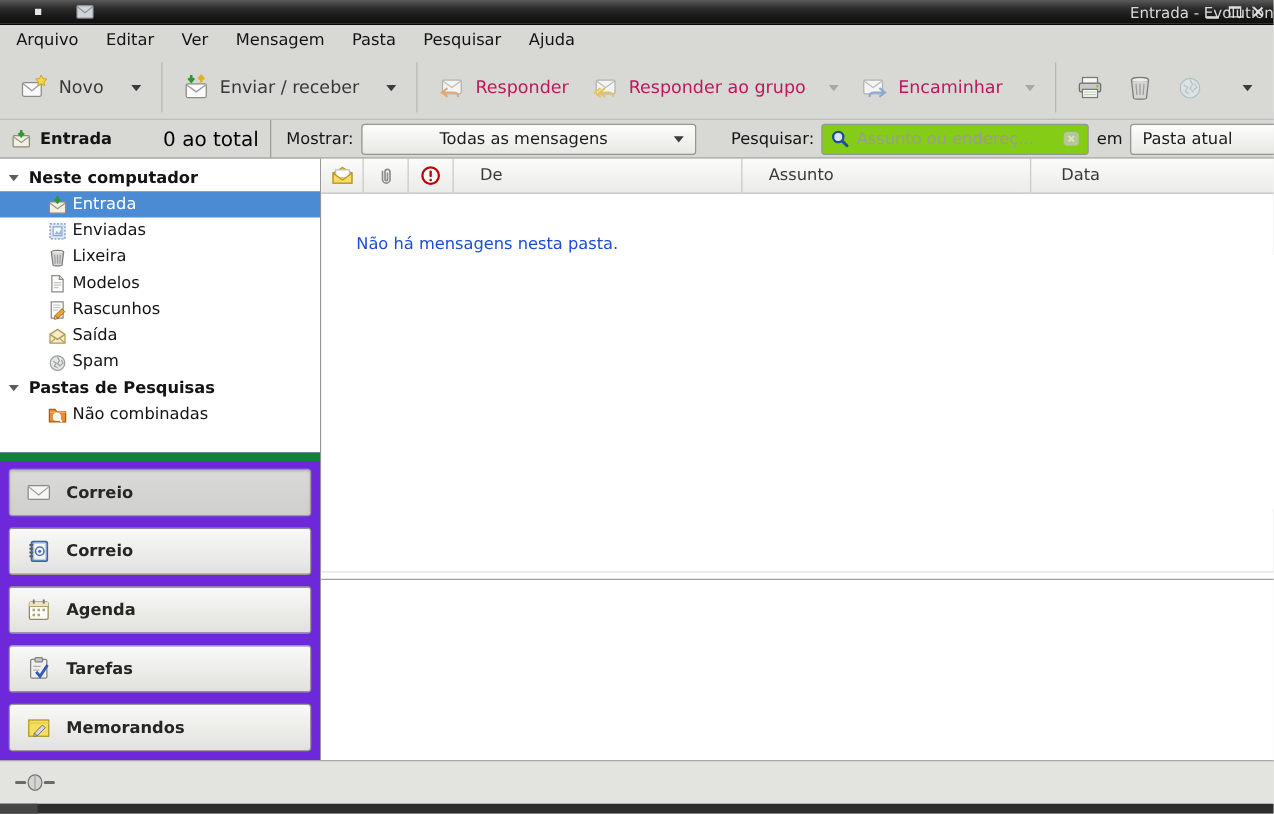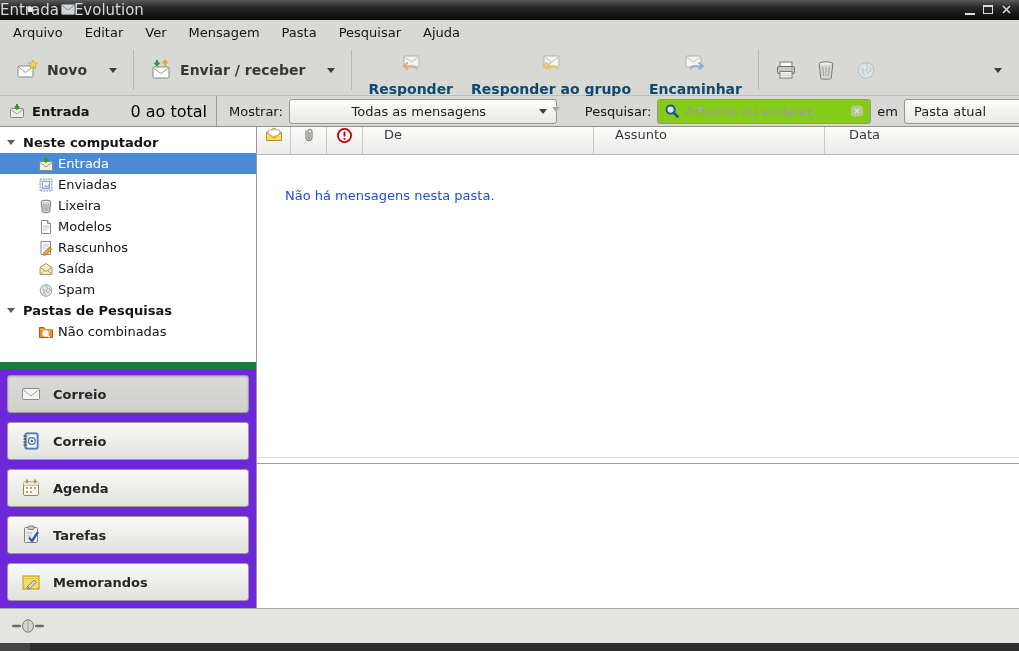--- a/index.html
+++ b/index.html
@@ -7,35 +7,35 @@
   body { font-family:"DejaVu Sans","Liberation Sans",sans-serif; font-size:13px; }
 
   .window { width:1019px; height:651px; display:flex; flex-direction:column; background:#d8d8d5; }
 
   
   .titlebar { height:20px; flex:none; position:relative; display:flex; align-items:center;
     background:linear-gradient(180deg,#5a5a5a 0%,#2c2c2c 35%,#181818 70%,#0e0e0e 100%);
     border-bottom:1px solid #050505; }
   .tb-dot { width:5px; height:5px; background:#e6e6e6; margin-left:28px; flex:none; }
   .tb-appicon { margin-left:28px; flex:none; display:flex; }
-  .tb-title { position:absolute; left:0; right:0; text-align:left; color:#d9d9d9; font-size:15px; }
+  .tb-title { position:absolute; left:0; right:0; text-align:right; color:#d9d9d9; font-size:12px; }
   .tb-controls { margin-left:auto; display:flex; align-items:center; gap:8px; margin-right:7px; z-index:2; }
   .win-min { width:10px; height:2px; background:#dedede; transform:translateY(4px); }
   .win-max { width:10px; height:9px; border:1px solid #dedede; border-top-width:2px; }
 
   
   .menubar { height:25px; flex:none; display:flex; align-items:center; padding-left:2px; background:#d8d8d5; }
   .menu-item { padding:3px 11px; color:#141414; }
 
   
   .toolbar { height:51px; flex:none; display:flex; align-items:center; padding:0 8px;
-    background:#d8d8d5; border-bottom:1px solid #bdbdba;font-weight:bold; }
+    background:#d8d8d5; border-bottom:1px solid #bdbdba; }
   .tbtn { display:flex; align-items:center; gap:8px; padding:0 9px; height:38px; border-radius:3px;
     color:#373737; font-size:14px; }
-  .tbtn.disabled { color:#0c4a6e;flex-direction:column; }
+  .tbtn.disabled { color:#be185d; }
   .tsep { width:1px; height:40px; background:#b6b6b3; margin:0 7px; flex:none; }
   .darr { width:0; height:0; border:4px solid transparent; border-top:5px solid #3c3c3c; transform:translateY(2px); }
   .darr.dim { border-top-color:#a8a8a5; }
   .darr.pad { margin-left:14px; }
   .ticonbtn { width:40px; height:38px; display:flex; align-items:center; justify-content:center; }
   .tspacer { flex:1; }
 
   
   .filterbar { height:31px; flex:none; display:flex; align-items:stretch; background:#d8d8d5;
     border-bottom:1px solid #8f8f8d; }
@@ -75,21 +75,21 @@
   .switcher { flex:none; height:246px; background:#6d28d9; border-top:7px solid #15803d;
     padding:6px 7px; display:flex; flex-direction:column; gap:9px;font-weight:bold; }
   .sw-btn { height:38px; flex:none; border:1px solid #9a9a97; border-radius:3px;
     background:linear-gradient(#f9f9f7,#e1e1de); display:flex; align-items:center;
     padding:0 13px; gap:12px; color:#262626; }
   .sw-btn.active { background:linear-gradient(#dadad8,#cfcfcc); box-shadow:inset 0 1px 2px rgba(0,0,0,.18); }
 
   .main { flex:1; display:flex; flex-direction:column; background:#fff; min-width:0; }
   .list-header { height:28px; flex:none; display:flex; background:linear-gradient(#fbfbfa,#ebebe8);
     border-bottom:1px solid #bcbcba; }
-  .col { display:flex; border-right:1px solid #c9c9c6; color:#3a3a3a; }
+  .col { display:flex; align-items:center; border-right:1px solid #c9c9c6; color:#3a3a3a; }
   .col.icon-col { justify-content:center; }
   .c1 { width:34px; } .c2 { width:36px; } .c3 { width:36px; }
   .c-de { width:231px; padding-left:21px; }
   .c-assunto { width:231px; padding-left:21px; }
   .c-data { flex:1; padding-left:24px; border-right:none; }
   .list-body { flex:1; position:relative; }
   .empty-text { position:absolute; left:28px; top:33px; color:#1d4ed8; }
   .splitter { height:7px; flex:none; background:#fff; border-top:1px solid #e2e2e0; border-bottom:1px solid #9e9e9c; }
   .preview { height:144px; flex:none; background:#fff; }
 

